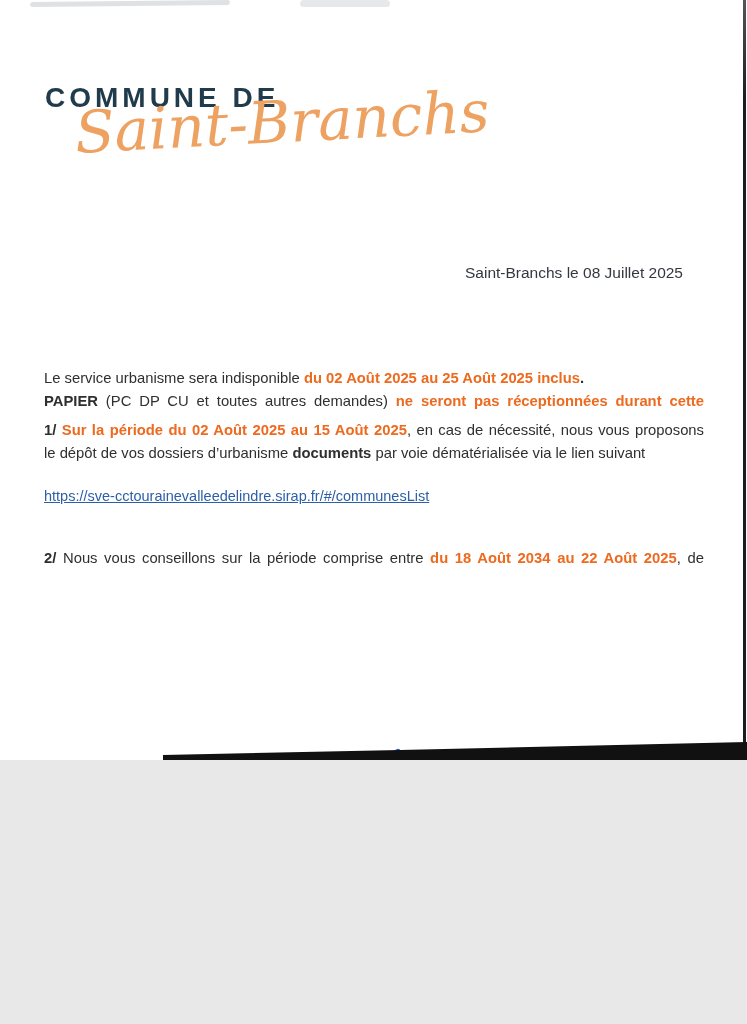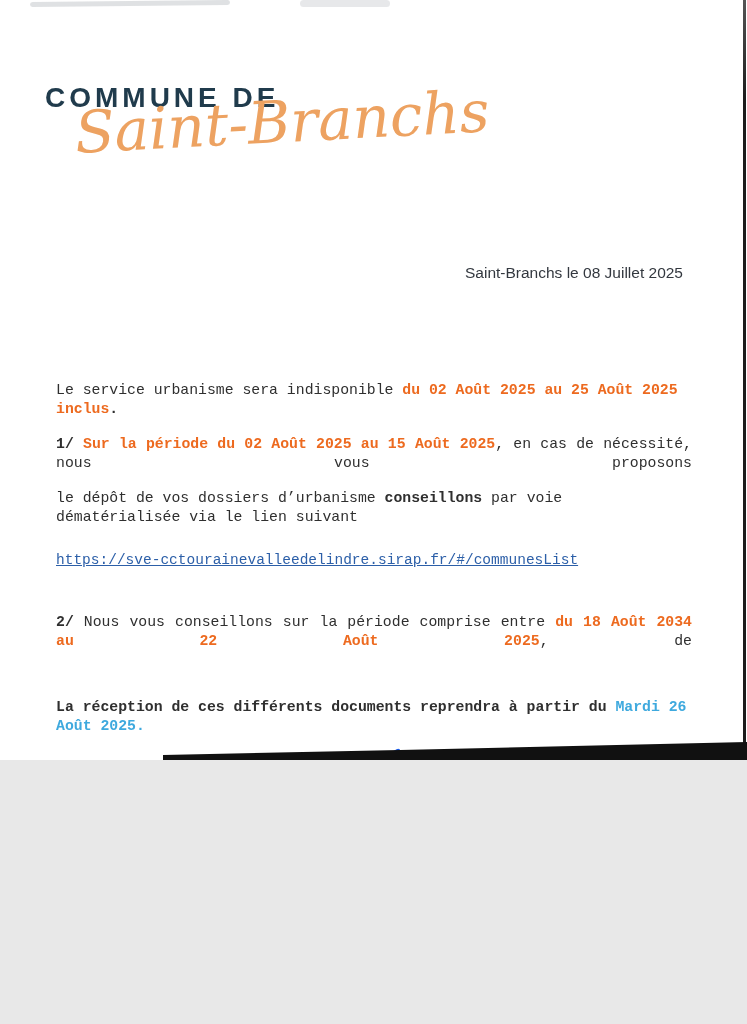--- a/index.html
+++ b/index.html
@@ -24,21 +24,21 @@
     transform:rotate(-3deg); transform-origin:left top;
   }
   
   .date-line {
     position:absolute; top:264px; right:64px;
     font-size:15.5px; color:#33383f;
   }
   
   .content { position:absolute; left:40px; top:365px; width:668px;
     font-size:14.8px; line-height:19px; }
-  .content p { margin:16px;font-family:Liberation Mono, monospace; }
+  .content p { margin:4px; }
   .jl { text-align:justify; text-align-last:justify; }
   .b  { font-weight:bold; }
   .org { color:var(--accent-orange,#ed6a1f); font-weight:bold; }
   .cyn { color:var(--accent-cyan,#3ea9de); font-weight:bold; }
   .mt-p2 { margin-top:15px !important; }
   .mt-p3 { margin-top:10px !important; }
   .mt-link { margin-top:24px !important; }
   .mt-p4 { margin-top:43px !important; }
   .mt-p5 { margin-top:47px !important; }
   .mt-p6 { margin-top:17px !important; }
@@ -72,29 +72,29 @@
     <div class="logo-commune">COMMUNE DE</div>
     <div class="logo-script">Saint-Branchs</div>
   </div>
 
   <div class="date-line">Saint-Branchs le 08 Juillet 2025</div>
 
   <div class="content">
 
     <p><span>Le service urbanisme sera indisponible </span><span class="org">du 02 Août 2025 au 25 Août 2025 inclus</span><span class="b">.</span></p>
 
+    <p class="jl"><span class="b">PAPIER</span><span> (PC DP CU et toutes autres demandes) </span><span class="org">ne seront pas réceptionnées durant cette</span></p>
 
     <p class="jl mt-p3"><span class="b">1/ </span><span class="org">Sur la période du 02 Août 2025 au 15 Août 2025</span><span>, en cas de nécessité, nous vous proposons</span></p>
-    <p><span>le dépôt de vos dossiers d’urbanisme </span><span class="b">conseillons</span><span> par voie dématérialisée via le lien suivant</span></p>
+    <p><span>le dépôt de vos dossiers d’urbanisme </span><span class="b">documents</span><span> par voie dématérialisée via le lien suivant</span></p>
 
     <p class="link mt-link"><a href="#">https://sve-cctourainevalleedelindre.sirap.fr/#/communesList</a></p>
 
     <p class="jl mt-p4"><span class="b">2/</span><span> Nous vous conseillons sur la période comprise entre </span><span class="org">du 18 Août 2034 au 22 Août 2025</span><span>, de</span></p>
 
-    <p class="mt-p5"><span class="b">La réception de ces différents documents reprendra à partir du </span><span class="cyn">Mardi 26 Août 2025.</span></p>
 
   </div>
 
   <div class="closing">
     <div>Votre Maire</div>
     <div>Patrick NATHIÉ</div>
   </div>
 
   <svg class="stamp-svg" width="136" height="136" viewBox="0 0 136 136" xmlns="http://www.w3.org/2000/svg">
     <circle cx="68" cy="68" r="59" fill="none" stroke="#1a1a1a" stroke-width="2.4"></circle>

